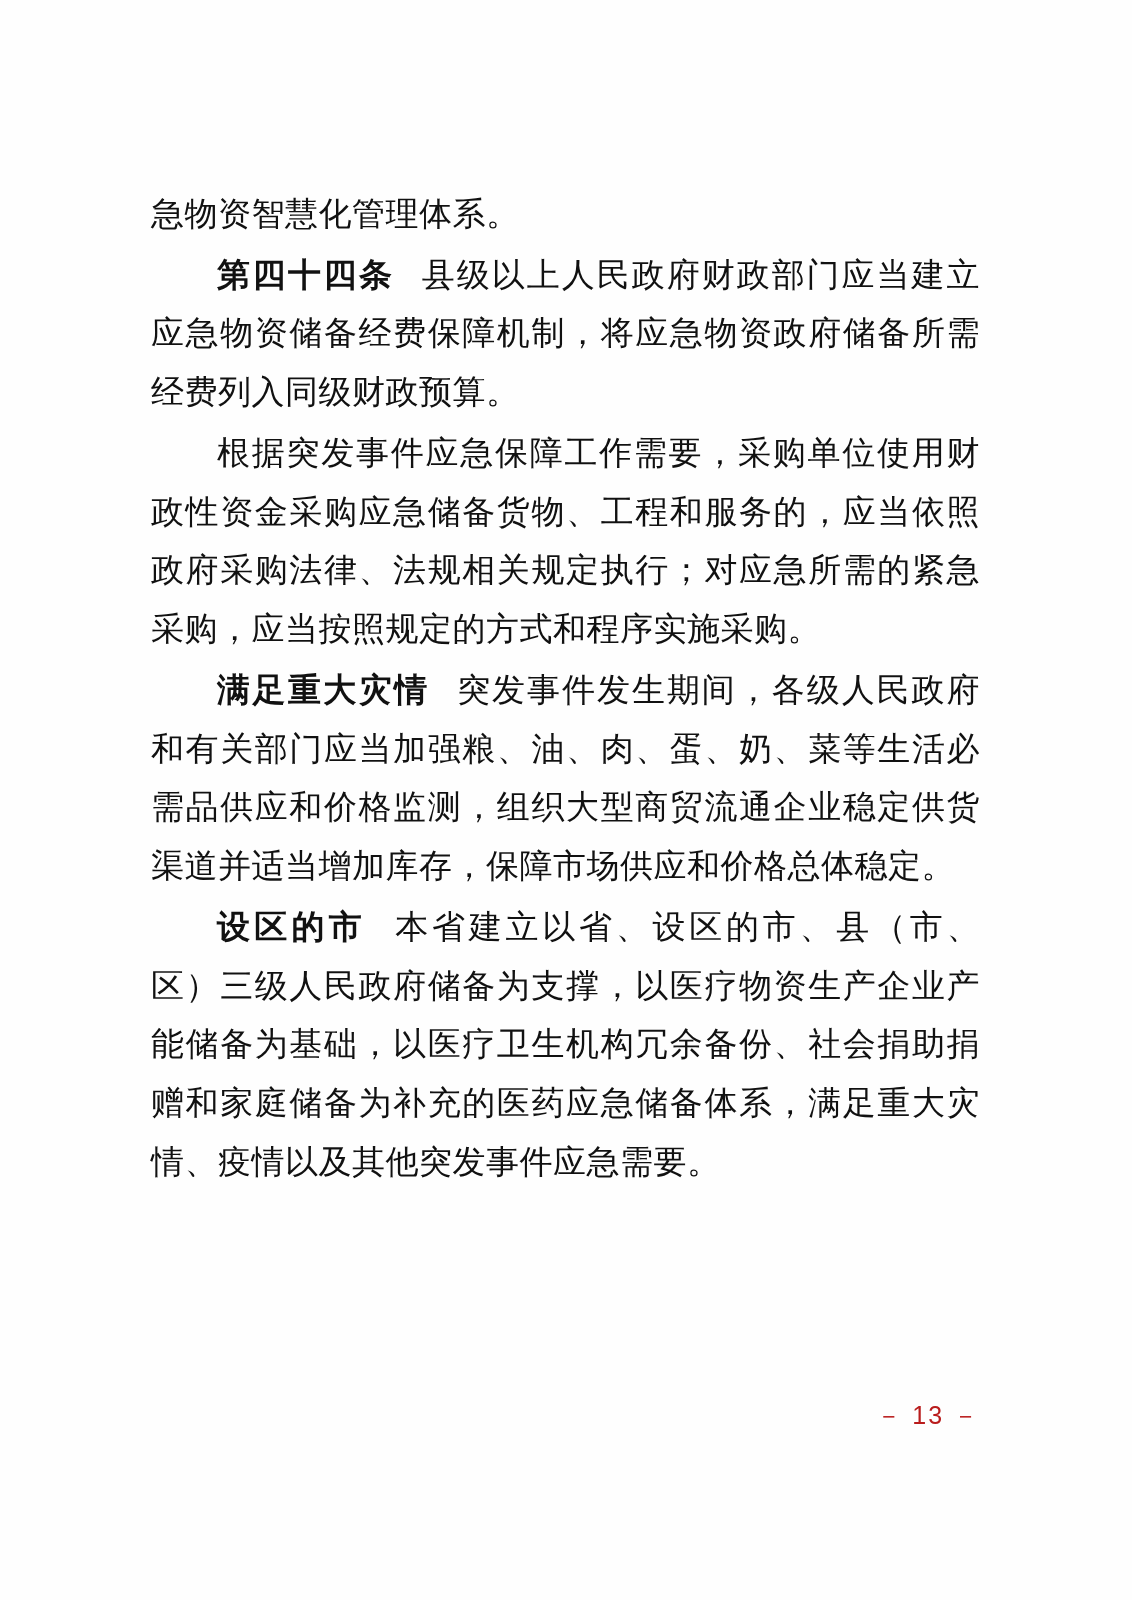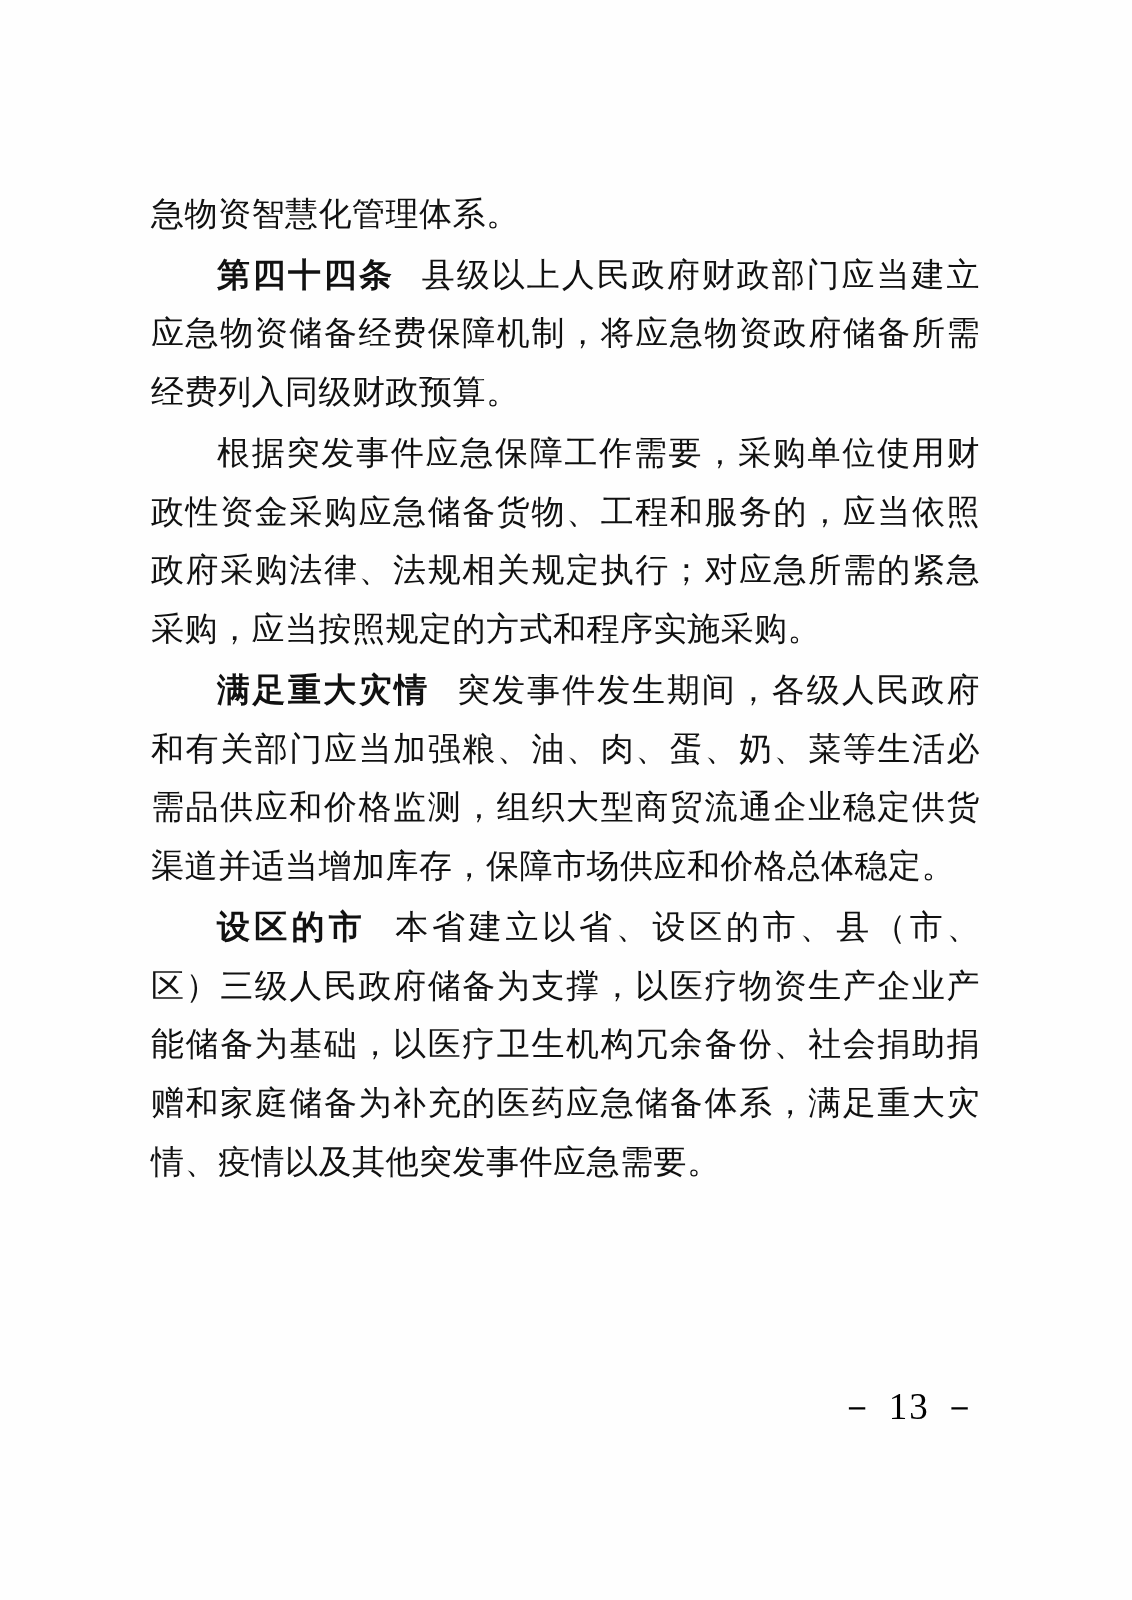--- a/index.html
+++ b/index.html
@@ -43,24 +43,24 @@
     letter-spacing: 1px;
   }
   .para .gap {
     display: inline-block;
     width: 26px;
   }
   .page-number {
     position: absolute;
     right: 152px;
     bottom: 168px;
-    font-size: 37px;
+    font-size: 25px;
     letter-spacing: 2px;
-    color: #000000;
-    font-family: Liberation Serif, serif;
+    color: #b91c1c;
+    font-family: Liberation Sans, sans-serif;
   }
 </style>
 </head>
 <body>
 
 <div class="page">
 
   <div class="content">
 
     <p class="para">

